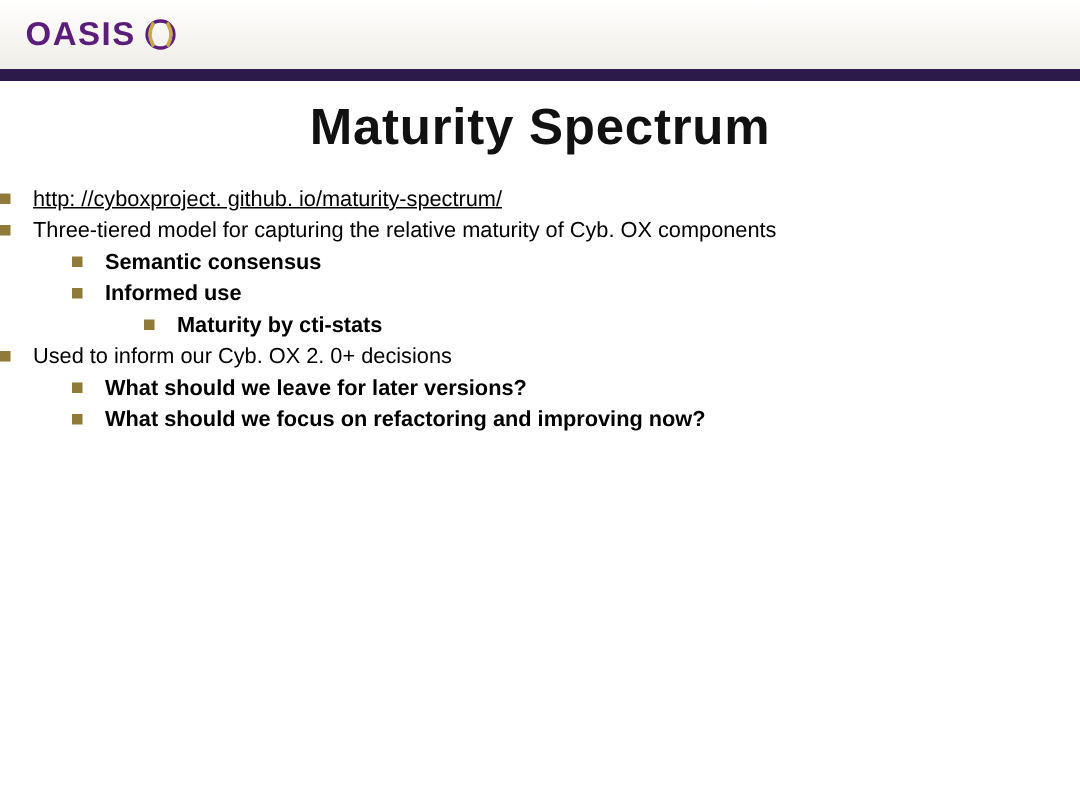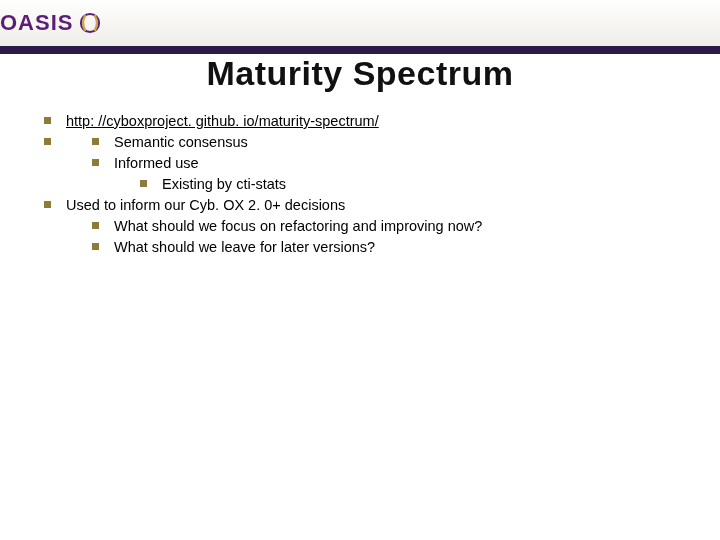--- a/index.html
+++ b/index.html
@@ -10,21 +10,21 @@
     font-family: Arial, Helvetica, sans-serif;
     overflow: hidden;
     position: relative;
   }
   .header {
     width: 100%;
     height: 46px;
     background: linear-gradient(to bottom, #ffffff 0%, #f6f4f0 60%, #f0eee8 100%);
     display: flex;
     align-items: center;
-    padding-left: 0;
+    padding-left: 17px;
     border-bottom: 0;
   }
   .logo {
     display: flex;
     align-items: center;
     gap: 6px;
   }
   .logo-text {
     font-size: 22px;
     font-weight: 700;
@@ -42,26 +42,25 @@
     width: 100%;
     height: 8px;
     background: #2b1a4a;
   }
   .title {
     font-family: "Arial Black", Arial, sans-serif;
     font-weight: 900;
     font-size: 34px;
     color: #111;
     text-align: center;
-    margin-top: 0;
+    margin-top: 12px;
     margin-bottom: 18px;
     letter-spacing: 0.5px;
   }
   .content {
-    padding-left: 44px;
     padding-right: 20px;
   }
   ul.top {
     list-style: none;
   }
   ul.top > li {
     position: relative;
     padding-left: 22px;
     font-size: 14.5px;
     line-height: 1.45;
@@ -79,20 +78,21 @@
   }
   ul.sub {
     list-style: none;
     padding-left: 26px;
   }
   ul.sub > li {
     position: relative;
     padding-left: 22px;
     font-size: 14.5px;
     line-height: 1.45;
+    font-weight: bold;
   }
   ul.sub > li::before {
     content: "";
     position: absolute;
     left: 0;
     top: 6px;
     width: 7px;
     height: 7px;
     background: #8f7a3a;
   }
@@ -138,31 +138,32 @@
 <div class="accent-bar"></div>
 
 <h1 class="title">Maturity Spectrum</h1>
 
 <div class="content">
   <ul class="top">
     <li>
       <a class="link" href="#">http: //cyboxproject. github. io/maturity-spectrum/</a>
     </li>
     <li>
+      <span>Three-tiered model for capturing the relative maturity of Cyb. OX components</span>
       <ul class="sub">
         <li><span>Semantic consensus</span></li>
         <li>
           <span>Informed use</span>
           <ul class="sub2">
-            <li><span>Existing by cti-stats</span></li>
+            <li><span>Maturity by cti-stats</span></li>
           </ul>
         </li>
       </ul>
     </li>
     <li>
       <span>Used to inform our Cyb. OX 2. 0+ decisions</span>
       <ul class="sub">
+        <li><span>What should we leave for later versions?</span></li>
         <li><span>What should we focus on refactoring and improving now?</span></li>
-        <li><span>What should we leave for later versions?</span></li>
       </ul>
     </li>
   </ul>
 </div>
 
 </body></html>

